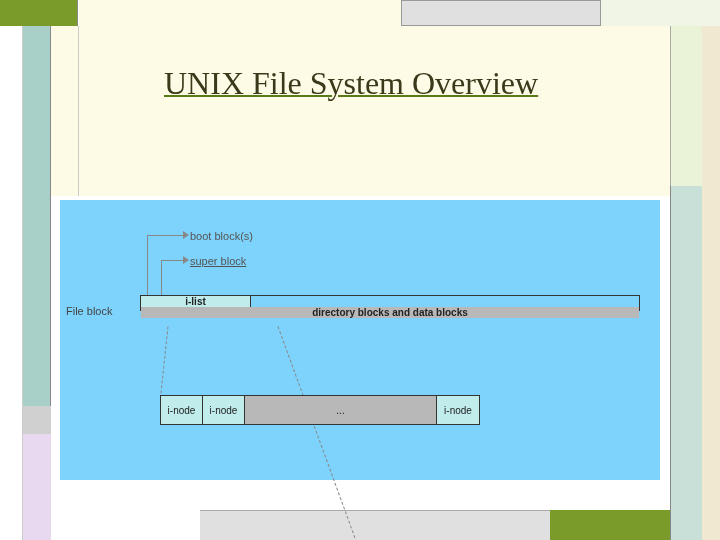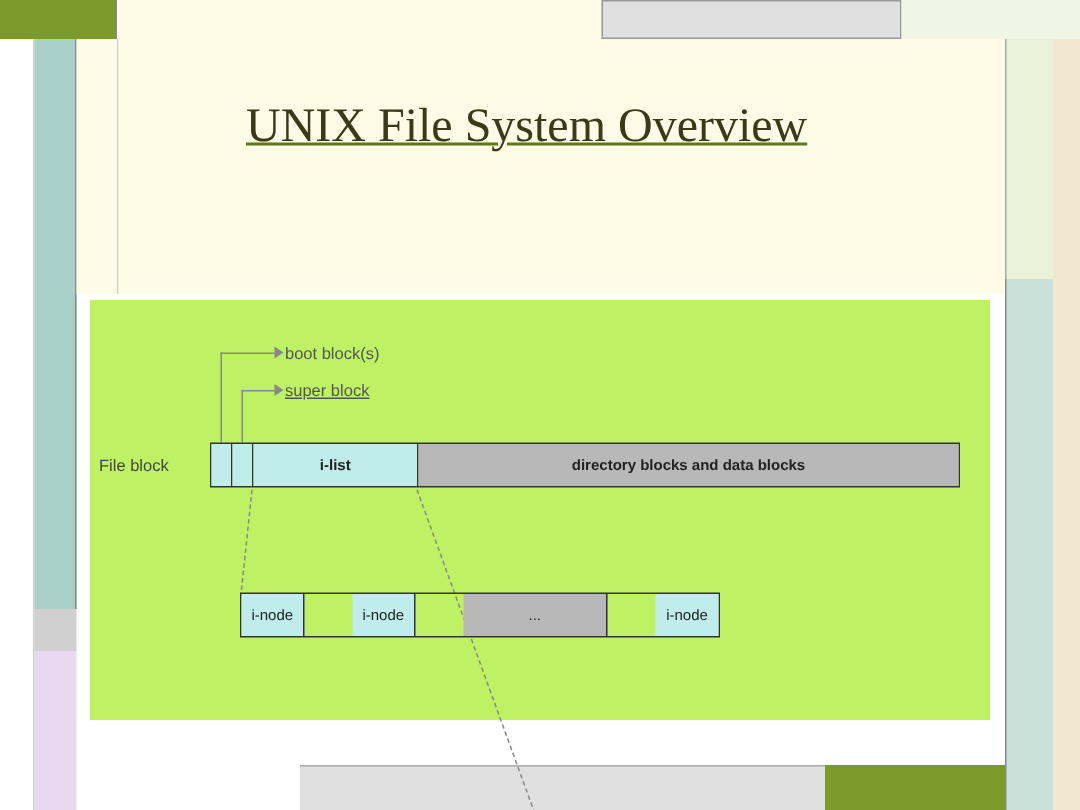--- a/index.html
+++ b/index.html
@@ -43,50 +43,50 @@
     text-decoration: underline;
     text-decoration-color: #5a7a1a;
     text-decoration-thickness: 2px;
     margin-left: 44px;
   }
 
   
   .diagram {
     position: absolute;
     left: 60px; top: 200px; width: 600px; height: 280px;
-    background: #bef264;
+    background: #7dd3fc;
   }
 
   
   .fs-label {
     position: absolute;
     left: 6px; top: 105px;
     font-size: 11px; color: #444;
   }
-  .fs-bar { position: absolute; left: 80px; top: 95px; height: 30px; width: 500px; border: 1px solid #333; display: flex; }
+  .fs-bar { position: absolute; left: 80px; top: 95px; height: 16px; width: 500px; border: 1px solid #333; display: flex; flex-direction: column; }
   .fs-seg { border-right: 1px solid #333; display: flex; align-items: center; justify-content: center; font-size: 10px; color: #222; font-weight: bold; }
   .seg-boot { width: 14px; background: #c0ecec; }
   .seg-super { width: 14px; background: #c0ecec; }
   .seg-ilist { width: 110px; background: #c0ecec; font-weight: bold; }
   .seg-data { flex: 1; background: #b8b8b8; border-right: none; font-size: 10px; }
 
   
   .arrow-lbl { position: absolute; font-size: 11px; color: #555; }
   .lbl-boot { left: 130px; top: 30px; }
   .lbl-super { left: 130px; top: 55px; text-decoration: underline; }
 
   
   .arrow-line { position: absolute; background: #888; }
   .arrow-head { position: absolute; width: 0; height: 0; }
 
   
   .dashed { position: absolute; border-top: 1px dashed #888; transform-origin: left center; }
 
   
-  .inode-bar { position: absolute; left: 100px; top: 195px; height: 30px; width: 320px; border: 1px solid #333; display: flex; gap: 32px; }
+  .inode-bar { position: absolute; left: 100px; top: 195px; height: 30px; width: 320px; border: 1px solid #333; display: flex; }
   .inode-seg { border-right: 1px solid #333; display: flex; align-items: center; justify-content: center; font-size: 10px; color: #222; }
   .seg-inode { width: 42px; background: #c0ecec; }
   .seg-ellipsis { flex: 1; background: #b8b8b8; }
   .seg-inode-last { width: 42px; background: #c0ecec; border-right: none; }
 </style>
 </head>
 <body>
 
 <div class="deco deco-top-green"></div>
 <div class="deco deco-top-beige"></div>

